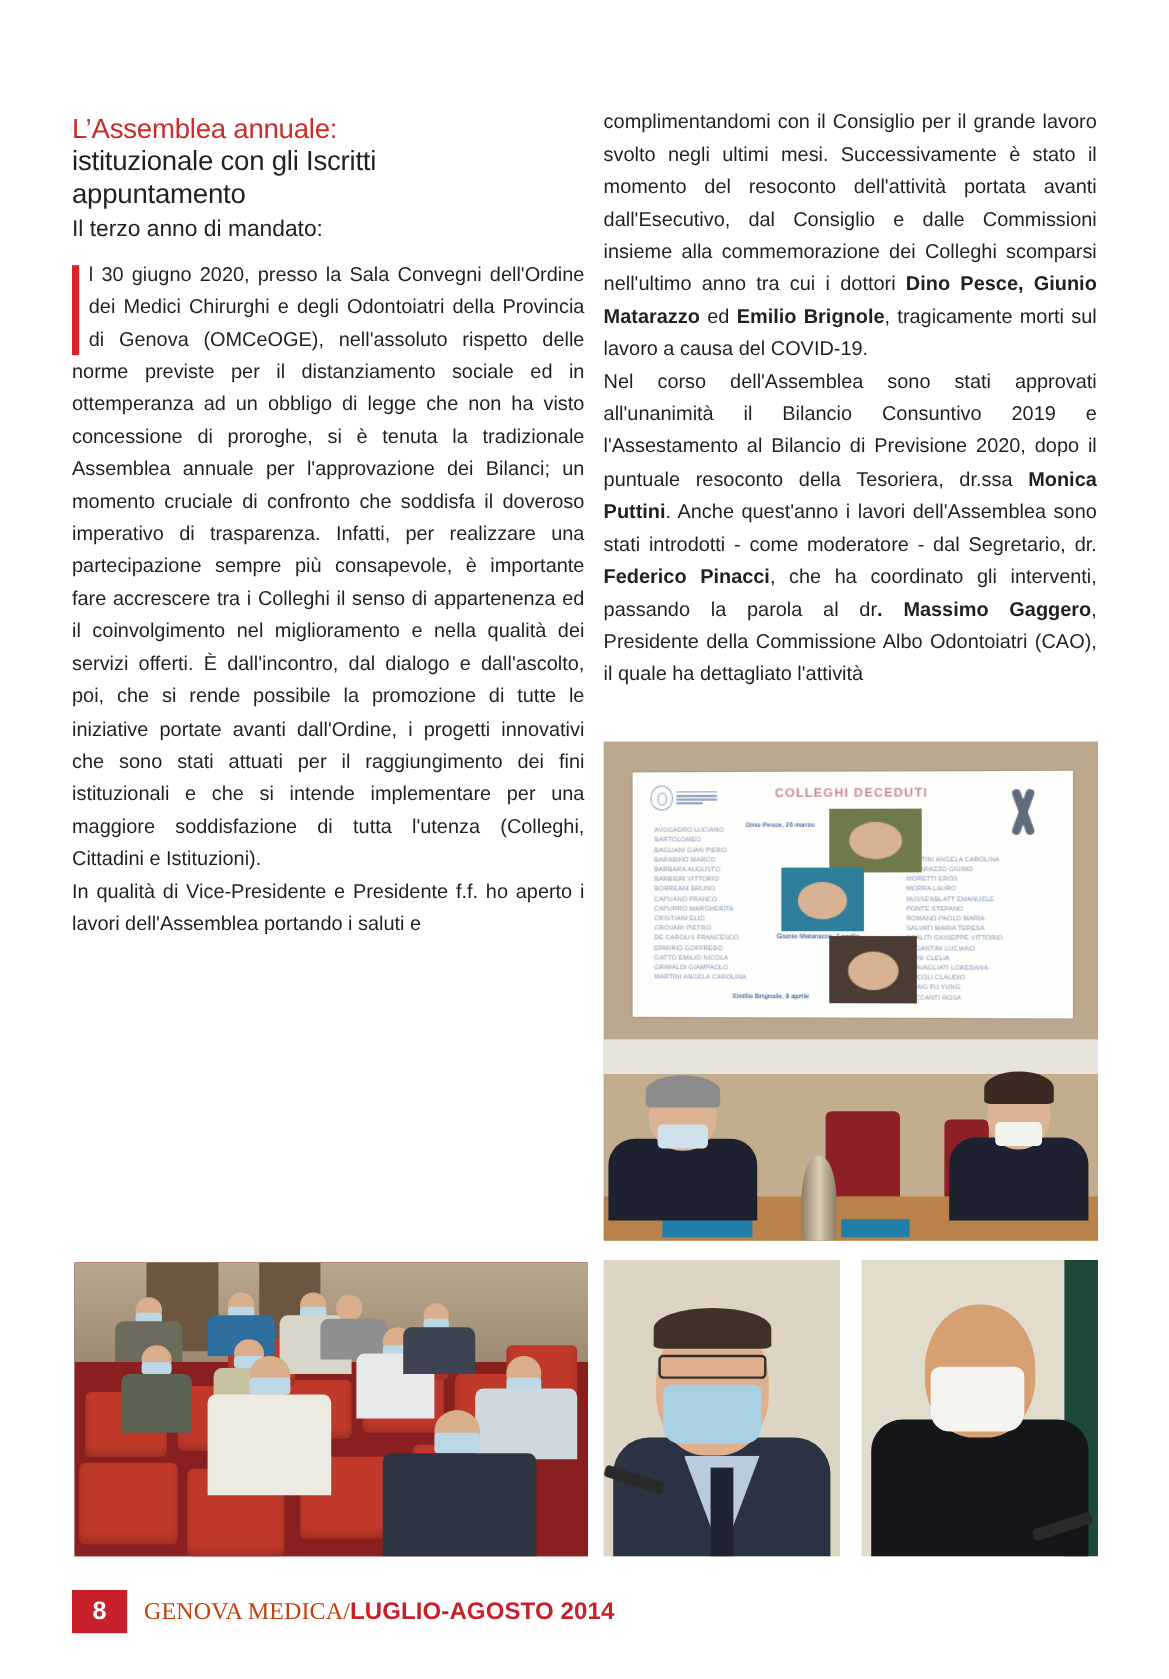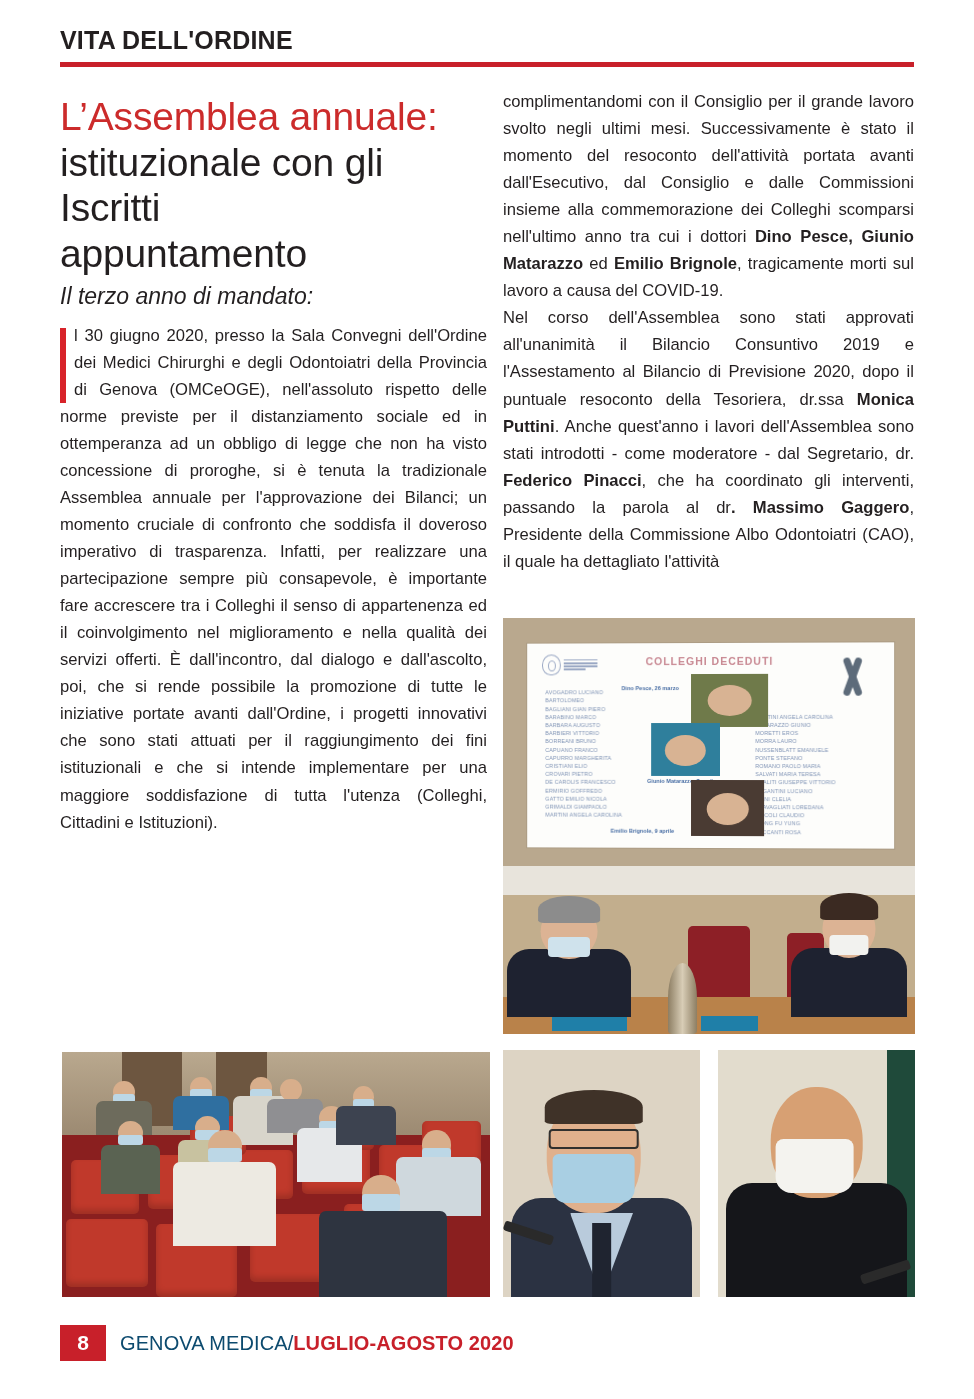--- a/index.html
+++ b/index.html
@@ -159,36 +159,35 @@
   .byline-role {
     font-size: 15.5px;
     font-style: italic;
     line-height: 1.24;
   }
 
   
   .headline {
     clear: both;
     padding-top: 6px;
-    font-size: 39px;
+    font-size: 23px;
     line-height: 1.17;
     font-weight: 400;
     letter-spacing: -0.2px;
   }
   .headline .hl-red {
     color: #cc2b2b;
     display: block;
   }
   .headline .hl-black {
     color: #231f20;
     display: block;
   }
   .subhead {
-    font-size: 23px;
-    font-style: italic;
+    font-size: 19px;
     line-height: 1.27;
     margin-top: 5px;
     color: #231f20;
   }
 
   
   .body-text {
     font-size: 16.6px;
     line-height: 1.63;
     text-align: justify;
@@ -609,48 +608,45 @@
     line-height: 1.25;
     box-sizing: border-box;
   }
   .footer .foot-title {
     display: flex;
     align-items: center;
     padding-left: 14px;
     font-size: 20px;
     letter-spacing: 0.1px;
   }
-  .footer .foot-black { color: #0c4a6e; font-weight: 400; }
+  .footer .foot-black { color: #c2410c; font-weight: 400; font-family: Liberation Serif, serif; }
   .footer .foot-red { color: #c8202a; font-weight: 700; }
 </style>
 </head>
 <body>
 
 <div class="page">
 
-  <div class="section-header">
-    <div class="kicker">VITA DELL'ORDINE</div>
-    <div class="rule"></div>
-  </div>
 
   <div class="col-left">
 
 
     <div class="headline">
       <span class="hl-red">L’Assemblea annuale:</span>
       <span class="hl-black">istituzionale con gli Iscritti</span>
       <span class="hl-black">appuntamento</span>
     </div>
     <div class="subhead">
       <div>Il terzo anno di mandato:</div>
     </div>
 
     <div class="body-text">
       <div class="dropbar"></div>
       <p>l 30 giugno 2020, presso la Sala Convegni dell'Ordine dei Medici Chirurghi e degli Odontoiatri della Provincia di Genova (OMCeOGE), nell'assoluto rispetto delle norme previste per il distanziamento sociale ed in ottemperanza ad un obbligo di legge che non ha visto concessione di proroghe, si è tenuta la tradizionale Assemblea annuale per l'approvazione dei Bilanci; un momento cruciale di confronto che soddisfa il doveroso imperativo di trasparenza. Infatti, per realizzare una partecipazione sempre più consapevole, è importante fare accrescere tra i Colleghi il senso di appartenenza ed il coinvolgimento nel miglioramento e nella qualità dei servizi offerti. È dall'incontro, dal dialogo e dall'ascolto, poi, che si rende possibile la promozione di tutte le iniziative portate avanti dall'Ordine, i progetti innovativi che sono stati attuati per il raggiungimento dei fini istituzionali e che si intende implementare per una maggiore soddisfazione di tutta l'utenza (Colleghi, Cittadini e Istituzioni).</p>
+      <p>In qualità di Vice-Presidente e Presidente f.f. ho aperto i lavori dell'Assemblea portando i saluti e</p>
     </div>
   </div>
 
   <div class="col-right">
     <div class="body-text right">
       <p><span>complimentandomi con il Consiglio per il grande lavoro svolto negli ultimi mesi. Successivamente è stato il momento del resoconto dell'attività portata avanti dall'Esecutivo, dal Consiglio e dalle Commissioni insieme alla commemorazione dei Colleghi scomparsi nell'ultimo anno tra cui i dottori </span><b>Dino Pesce, Giunio Matarazzo</b><span> ed </span><b>Emilio Brignole</b><span>, tragicamente morti sul lavoro a causa del COVID-19.</span></p>
       <p><span>Nel corso dell'Assemblea sono stati approvati all'unanimità il Bilancio Consuntivo 2019 e l'Assestamento al Bilancio di Previsione 2020, dopo il puntuale resoconto della Tesoriera, dr.ssa </span><b>Monica Puttini</b><span>. Anche quest'anno i lavori dell'Assemblea sono stati introdotti - come moderatore - dal Segretario, dr. </span><b>Federico Pinacci</b><span>, che ha coordinato gli interventi, passando la parola al dr</span><b>. Massimo Gaggero</b><span>, Presidente della Commissione Albo Odontoiatri (CAO), il quale ha dettagliato l'attività</span></p>
     </div>
   </div>
 
@@ -817,17 +813,17 @@
     <div class="pr-suit polo"></div>
     <div class="pr-head bald"></div>
     <div class="pr-mask ffp"></div>
     <div class="pr-mic"></div>
   </div>
 
   <div class="footer">
     <div class="page-num">8</div>
     <div class="foot-title">
       <span class="foot-black">GENOVA MEDICA/</span>
-        <span class="foot-red">LUGLIO-AGOSTO 2020</span>
+        <span class="foot-red">LUGLIO-AGOSTO 2014</span>
     </div>
   </div>
 
 </div>
 
 </body></html>

